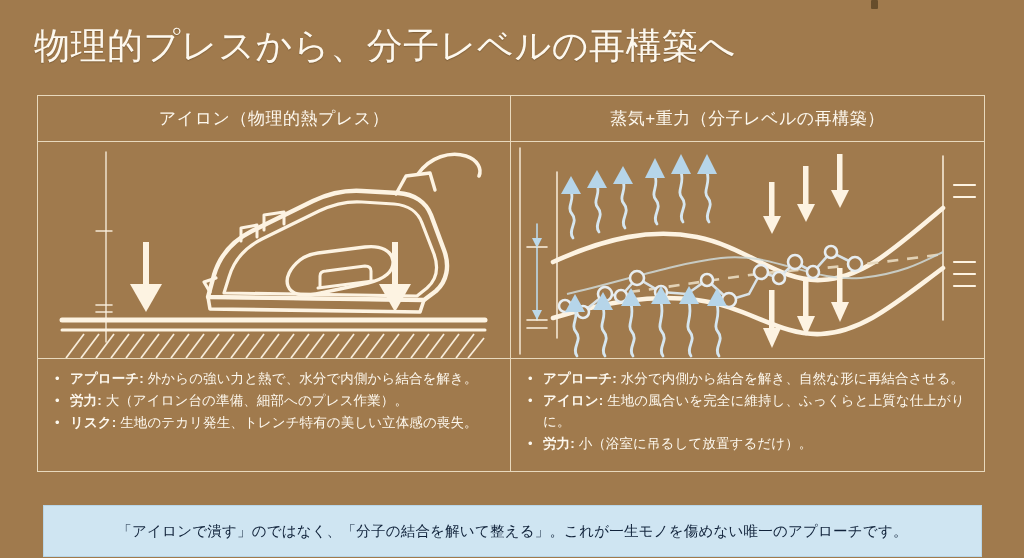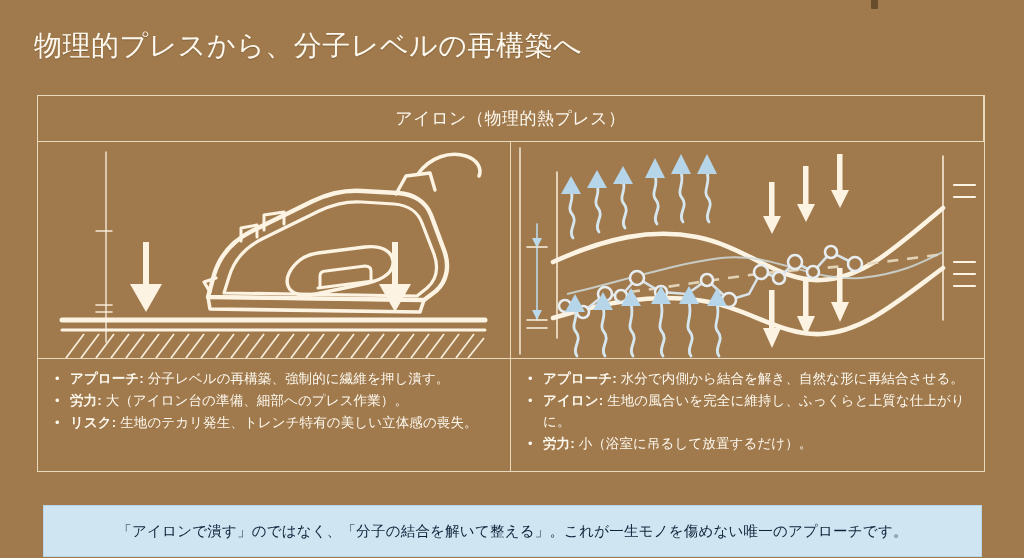--- a/index.html
+++ b/index.html
@@ -32,21 +32,21 @@
     background: #5d4526;
     opacity: .85;
     border-radius: 1px;
   }
 
   
   .title {
     position: absolute;
     left: 34px;
     top: 29px;
-    font-size: 28px;
+    font-size: 36px;
     line-height: 34px;
     letter-spacing: .5px;
     color: #fdf8ee;
     font-weight: 400;
     white-space: nowrap;
     text-shadow: 0 1px 1px rgba(70,48,22,.35);
   }
 
   
   .table {
@@ -155,20 +155,21 @@
 <div id="slide">
 
   <div class="top-artifact"></div>
 
   <div class="title">物理的プレスから、分子レベルの再構築へ</div>
 
   <div class="table">
 
     <div class="thead">
       <div class="th left">アイロン（物理的熱プレス）</div>
+      <div class="th right">蒸気+重力（分子レベルの再構築）</div>
     </div>
 
     <div class="tbody-fig">
 
       <div class="fig-cell left">
         <svg width="473" height="218" viewBox="0 0 473 218">
           <g fill="none" stroke="#fdf3e2" stroke-linecap="round" stroke-linejoin="round">
 
             <line x1="68" y1="10" x2="68" y2="200" stroke-width="1.4" opacity=".92"></line>
             <line x1="58" y1="89" x2="74" y2="89" stroke-width="1.4" opacity=".92"></line>
@@ -387,21 +388,21 @@
         </svg>
       </div>
     </div>
 
     <div class="tbody-text">
 
       <div class="text-cell left">
         <ul class="bullets">
           <li>
             <span class="bl">アプローチ:</span>
-            <span>分子レベルの再構築、強制的に繊維を押し潰す。</span>
+            <span>外からの強い力と熱で、水分で内側から結合を解き。</span>
           </li>
           <li>
             <span class="bl">労力:</span>
             <span>大（アイロン台の準備、細部へのプレス作業）。</span>
           </li>
           <li>
             <span class="bl">リスク:</span>
             <span>生地のテカリ発生、トレンチ特有の美しい立体感の喪失。</span>
           </li>
         </ul>

